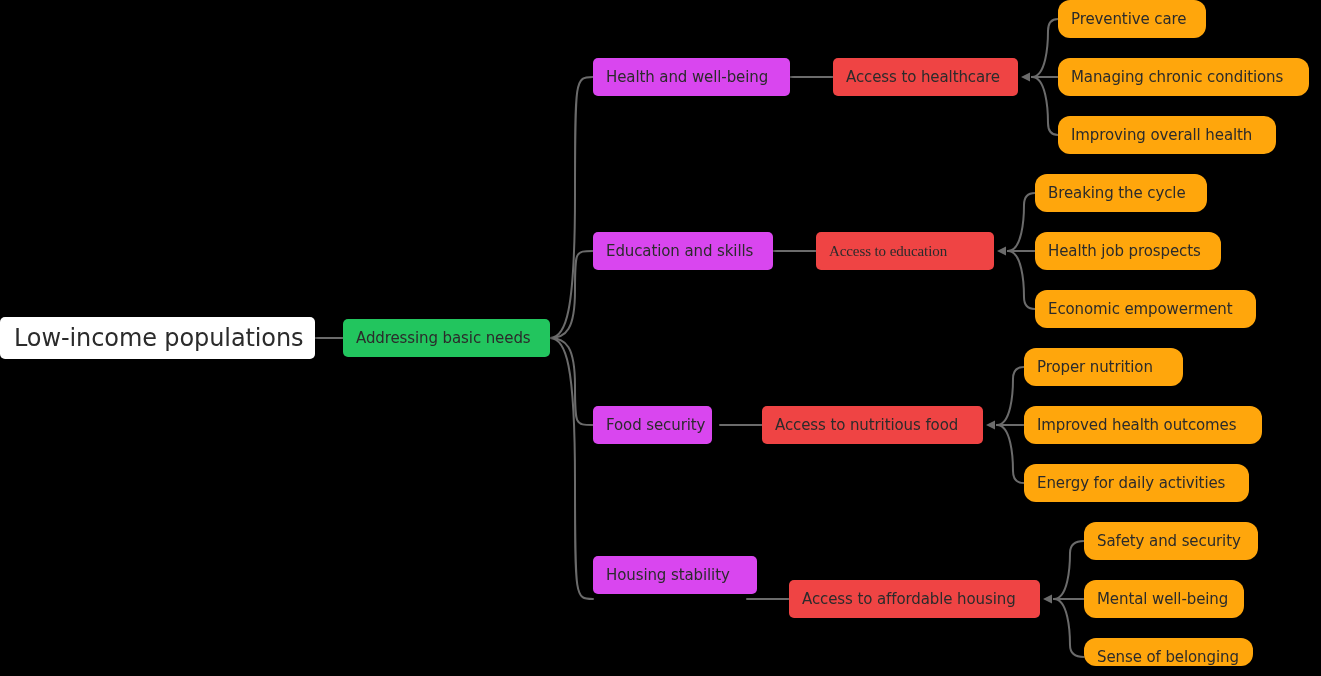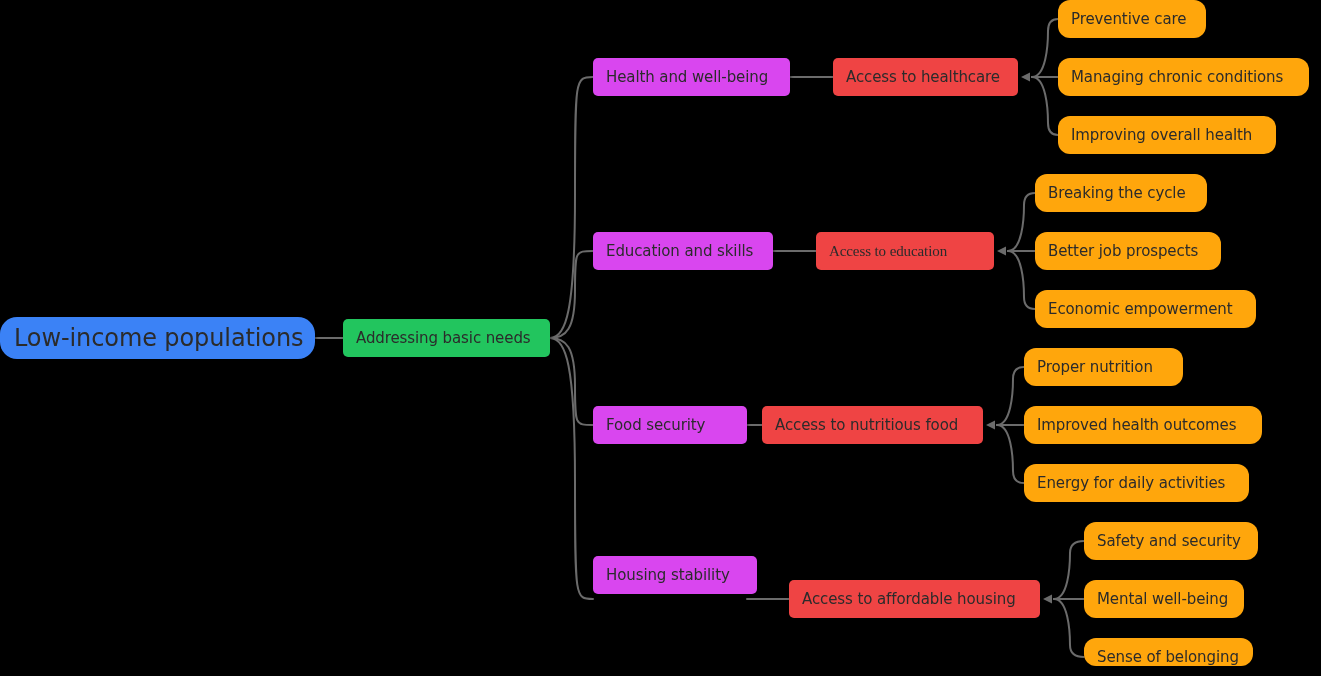--- a/index.html
+++ b/index.html
@@ -32,23 +32,23 @@
     display: flex;
     align-items: center;
     justify-content: flex-start;
     border-radius: 5px;
     color: #2b2b2b;
     white-space: nowrap;
     box-shadow: 1px 2px 3px rgba(0,0,0,0.55);
     letter-spacing: -0.1px;
   }
   .node-root {
-    background: #3b82f6;
+    background: #ffffff;
     font-size: 24px;
-    border-radius: 17px;
+    border-radius: 5px;
     padding: 10px 14px;
   }
   .node-l1 {
     background: #22c55e;
     font-size: 15px;
     padding: 0 13px;
   }
   .node-l2 {
     background: #d946ef;
     font-size: 15px;
@@ -122,26 +122,26 @@
       <div class="node node-l2" style="left: 593px; top: 232px; width: 180px; height: 38px;">
         <span>Education and skills</span>
       </div>
       <div class="node node-l3" style="left: 816px; top: 232px; width: 178px; height: 38px; font-family: Liberation Serif, serif;">
         <span>Access to education</span>
       </div>
       <div class="node node-leaf" style="left: 1035px; top: 174px; width: 172px; height: 38px;">
         <span>Breaking the cycle</span>
       </div>
       <div class="node node-leaf" style="left: 1035px; top: 232px; width: 186px; height: 38px;">
-        <span>Better job prospects</span>
+        <span>Health job prospects</span>
       </div>
       <div class="node node-leaf" style="left: 1035px; top: 290px; width: 221px; height: 38px;">
         <span>Economic empowerment</span>
       </div>
-      <div class="node node-l2" style="left: 593px; top: 406px; width: 154px; height: 38px;">
+      <div class="node node-l2" style="left: 593px; top: 406px; width: 119px; height: 38px;">
         <span>Food security</span>
       </div>
       <div class="node node-l3" style="left: 762px; top: 406px; width: 221px; height: 38px;">
         <span>Access to nutritious food</span>
       </div>
       <div class="node node-leaf" style="left: 1024px; top: 348px; width: 159px; height: 38px;">
         <span>Proper nutrition</span>
       </div>
       <div class="node node-leaf" style="left: 1024px; top: 406px; width: 238px; height: 38px;">
         <span>Improved health outcomes</span>

